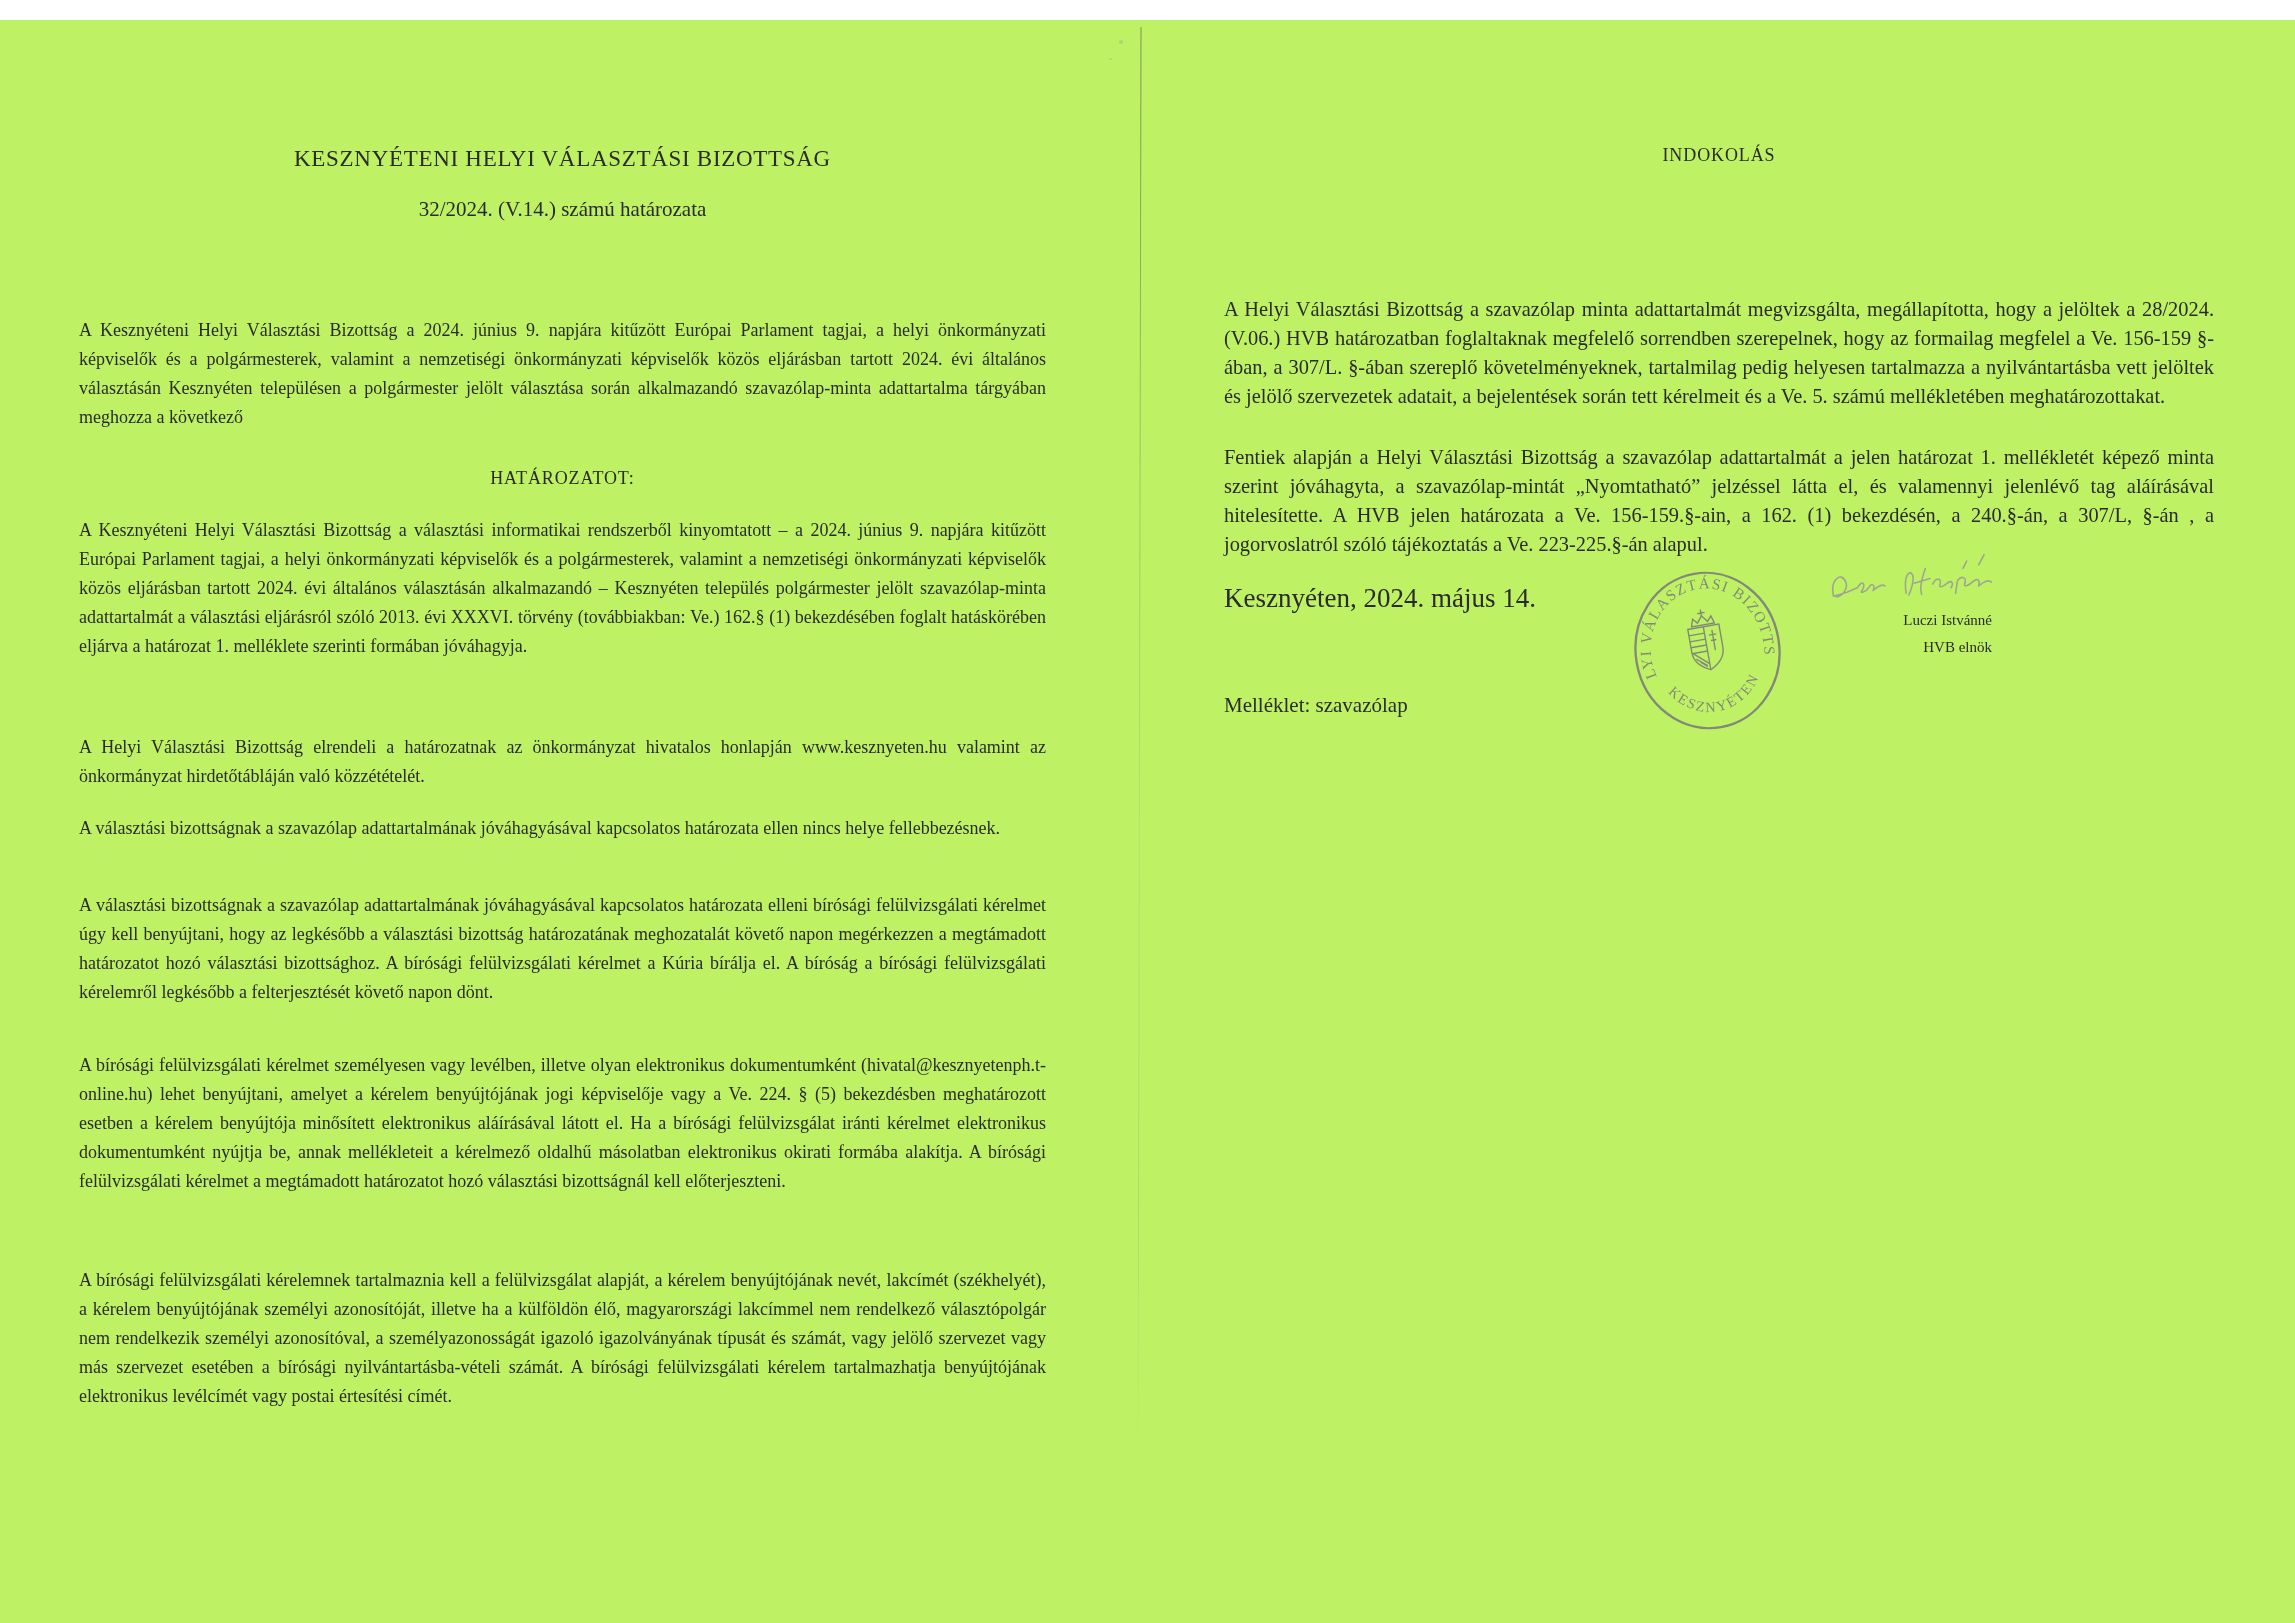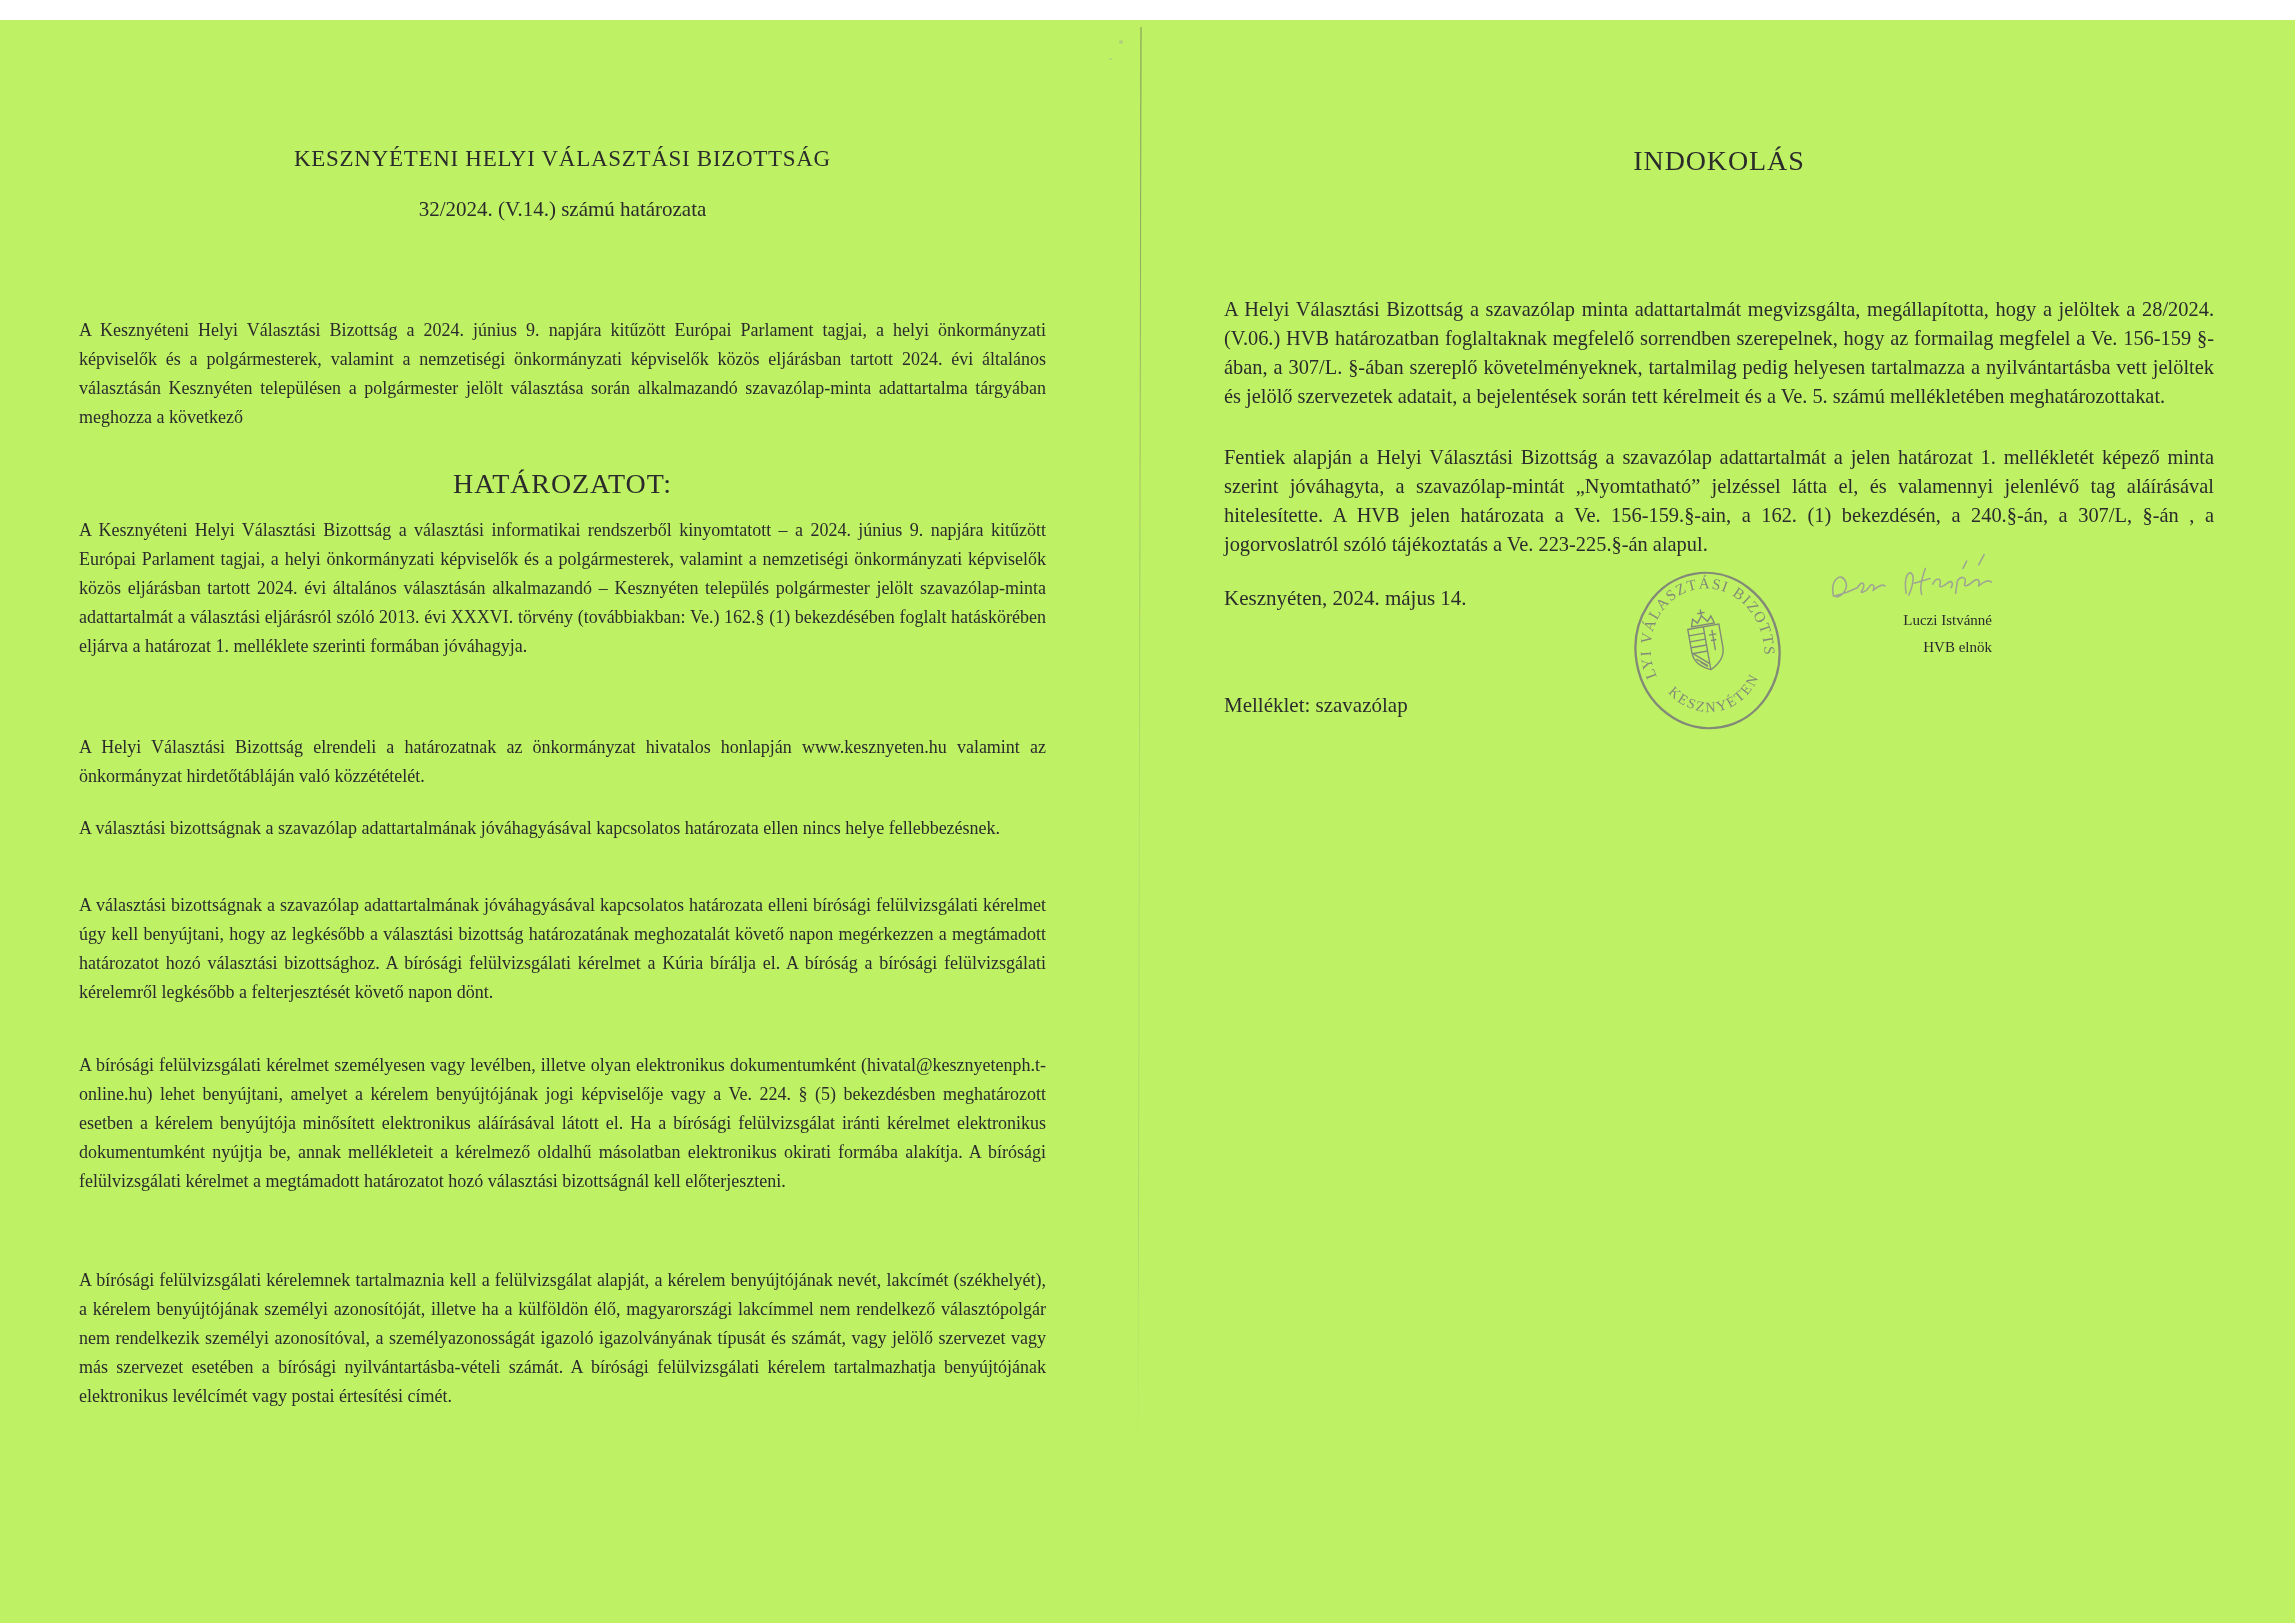--- a/index.html
+++ b/index.html
@@ -12,41 +12,41 @@
     color:#2b2b2b;
     margin-top:20px;
   }
   .col{position:absolute;}
   .col-left{left:79px;top:117px;width:967px;height:1481px;}
   .col-right{left:1224px;top:124px;width:990px;height:1435px;}
   .blk{position:absolute;left:0;right:0;margin:0;}
   .t1{font-size:23px;letter-spacing:0.7px;text-align:center;font-weight:400;}
   .t2{font-size:21px;text-align:center;}
   .t3{font-size:21px;text-align:center;}
-  .hd{font-size:28px;letter-spacing:0.9px;text-align:center;font-weight:400;}
+  .hd{font-size:18px;letter-spacing:0.9px;text-align:center;font-weight:400;}
   .body-l{font-size:18px;line-height:29px;text-align:justify;}
   .body-r{font-size:20.4px;line-height:29px;text-align:justify;}
   
   .lp-t1{top:9.3px;}
   .lp-t2{top:60px;font-family:Liberation Serif, serif;}
   .lp-t3{top:106px;}
   .lp-intro{top:179px;}
   .lp-hd{top:331px;}
   .lp-p0{top:379px;}
   .lp-p1{top:596px;}
   .lp-p2{top:677px;}
   .lp-p3{top:754px;}
   .lp-p4{top:914px;}
   .lp-p5{top:1129px;}
   
   .rp-hd{top:0.9px;}
   .rp-p0{top:88px;}
   .rp-p1{top:151px;}
   .rp-p2{top:299px;}
-  .rp-date{top:440px;width:417px;font-size:21px;line-height:28px;text-align:left;}
+  .rp-date{top:440px;width:417px;font-size:27px;line-height:28px;text-align:left;}
   .rp-attach{top:547px;width:417px;font-size:21px;line-height:28px;text-align:left;}
   .sig-block{position:absolute;left:592px;top:463px;width:176px;text-align:right;
     font-size:15px;line-height:27px;}
   .stamp{position:absolute;left:407px;top:424px;width:153px;height:165px;opacity:.88;}
   .signature{position:absolute;left:602px;top:407px;width:218px;height:62px;opacity:.85;}
   .fold-line{
     position:absolute;left:1139px;top:6.5px;width:0.9px;height:1437px;
     background:linear-gradient(to bottom,
       rgba(80,80,80,.60), rgba(110,110,110,.38) 28%,
       rgba(135,135,135,.16) 55%, rgba(140,140,140,.26) 82%,

